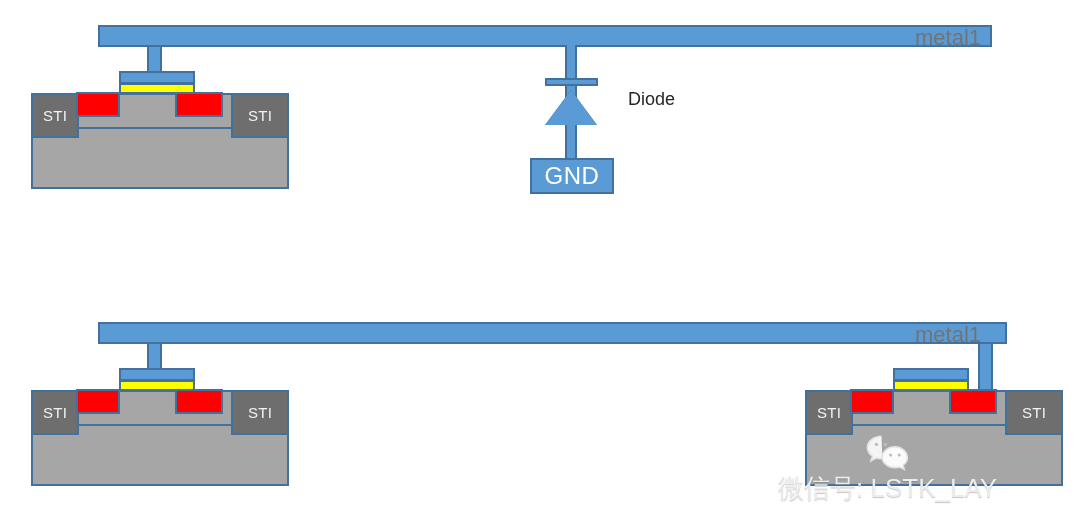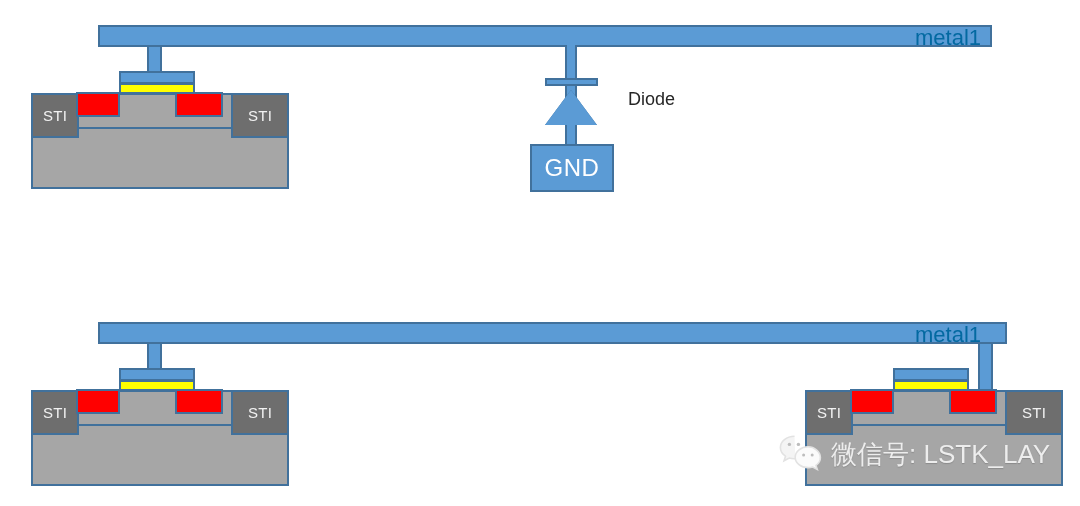--- a/index.html
+++ b/index.html
@@ -58,21 +58,21 @@
   }
   .label-plain {
     position: absolute;
     color: #262626;
     font-size: 18px;
     white-space: nowrap;
     line-height: 1;
   }
   .metal-label {
     position: absolute;
-    color: #0369a1;
+    color: #737373;
     font-size: 22px;
     white-space: nowrap;
     line-height: 1;
   }
   .gnd-box {
     position: absolute;
     box-sizing: border-box;
     background: #5B9BD5;
     border: 2px solid #41719C;
     color: #FFFFFF;
@@ -98,22 +98,23 @@
   .diode-tri {
     position: absolute;
     width: 0;
     height: 0;
   }
   
   .watermark {
     position: absolute;
     display: flex;
     align-items: center;
-    gap: 7px;
+    gap: 0;
     pointer-events: none;
+    flex-direction: column;
   }
   .wm-text {
     color: #EDEDED;
     font-size: 26px;
     white-space: nowrap;
     line-height: 1;
     text-shadow: 0 1px 1px rgba(90,90,90,.35);
   }
 </style>
 </head>
@@ -149,21 +150,21 @@
   <div class="diode-bar" style="left:545px; top:78px; width:53px; height:8px;"></div>
 
   <div class="diode-tri" style="left:545px; top:90px;
               border-left:26px solid transparent;
               border-right:26px solid transparent;
               border-bottom:35px solid #5B9BD5;
               filter: drop-shadow(0 0 0 #41719C);"></div>
 
   <div class="label-plain" style="left:628px; top:90px;">Diode</div>
 
-  <div class="gnd-box" style="left:530px; top:144px; width:84px; height:48px;">
+  <div class="gnd-box" style="left:530px; top:158px; width:84px; height:36px;">
     <span>GND</span>
   </div>
 
   <div class="shape metal" style="left:98px; top:322px; width:909px; height:22px;"></div>
   <div class="metal-label" style="left:915px; top:324px;">metal1</div>
 
   <div class="shape via" style="left:147px; top:342px; width:15px; height:28px;"></div>
   <div class="shape gate-contact" style="left:119px; top:368px; width:76px; height:13px;"></div>
   <div class="shape poly" style="left:119px; top:380px; width:76px; height:11px;"></div>
 

